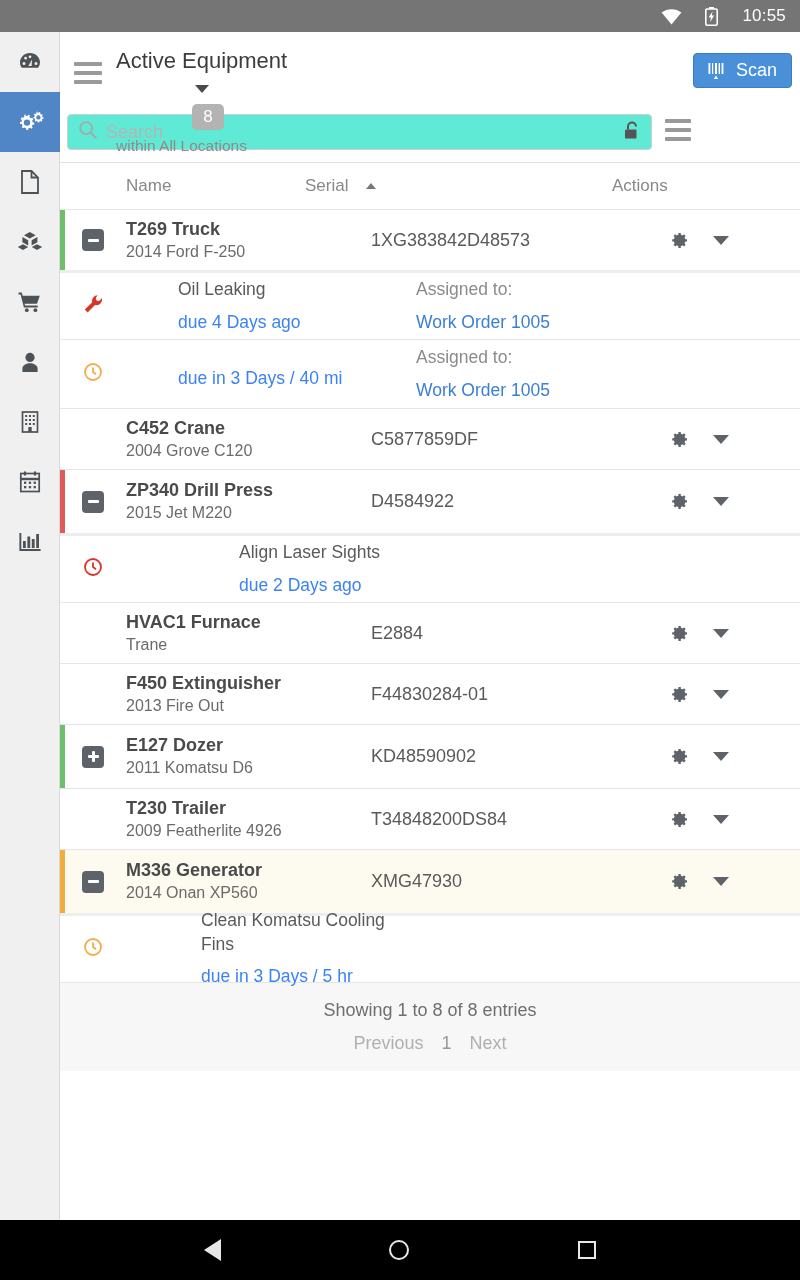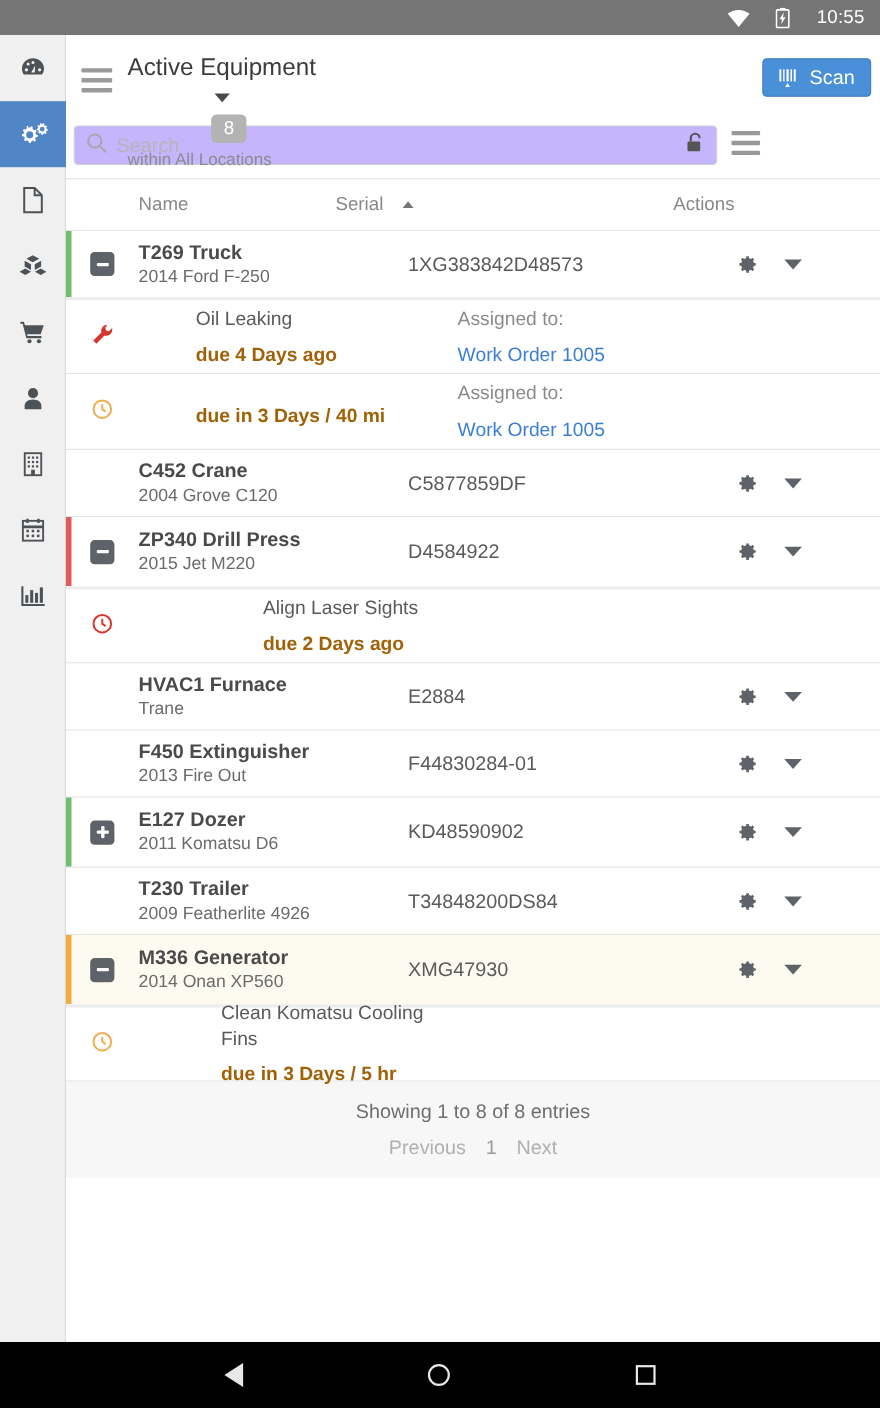--- a/index.html
+++ b/index.html
@@ -65,21 +65,21 @@
     background:#4a90d9; border:1px solid #3b7ec0; border-radius:4px;
     color:#ffffff; font-size:18px; height:35px; padding:0 14px;
     display:flex; align-items:center; gap:11px; cursor:pointer;
   }
   .scanbtn .scan-ico svg { display:block; }
 
   
   .searchrow { display:flex; align-items:center; padding:0 0 0 7px; height:48px; }
   .searchbox {
     flex:0 0 585px; height:36px; border:1px solid #cfcfcf; border-radius:4px;
-    display:flex; align-items:center; padding:16px 10px; background:#c4b5fd;
+    display:flex; align-items:center; padding:16px 10px; background:#5eead4;
   }
   .searchbox .mag { margin-right:8px; }
   .searchbox input {
     flex:1; border:none; outline:none; font-size:18px; color:#555;
     font-family:"Liberation Sans", sans-serif; background:transparent;
   }
   .searchbox input::placeholder { color:#b5b5b5; }
   .lock-ico { margin-left:6px; }
   .listmenu { width:52px; display:flex; align-items:center; justify-content:center; }
   .listmenu .bars { width:26px; }
@@ -124,21 +124,21 @@
   .gear-btn svg, .caret-btn { display:block; }
   .caret-btn {
     width:0;height:0;border-left:8px solid transparent;border-right:8px solid transparent;
     border-top:9px solid #5d6368;
   }
 
   
   .cell-taskico { width:66px; display:flex; align-items:center; justify-content:center; }
   .cell-tasktext { width:290px; }
   .task-title { font-size:17.5px; color:#5a5a5a; line-height:1.35; }
-  .task-due { font-size:17.5px; color:#a16207; line-height:1.35; margin-top:9px;font-weight:bold; }
+  .task-due { font-size:17.5px; color:#3b82f6; line-height:1.35; margin-top:9px; }
   .cell-assign { flex:1; }
   .assign-label { font-size:17.5px; color:#8b8b8b; line-height:1.35; }
   .assign-link { font-size:17.5px; color:#3b7fd4; line-height:1.35; margin-top:9px; cursor:pointer; }
   .task-indent-1 .cell-tasktext { padding-left:52px; }
   .task-indent-2 .cell-tasktext { padding-left:113px; }
   .task-indent-3 .cell-tasktext { padding-left:75px; }
 
   
   .tfoot {
     background:#f7f7f7; border-top:1px solid #e6e6e6; height:89px;

